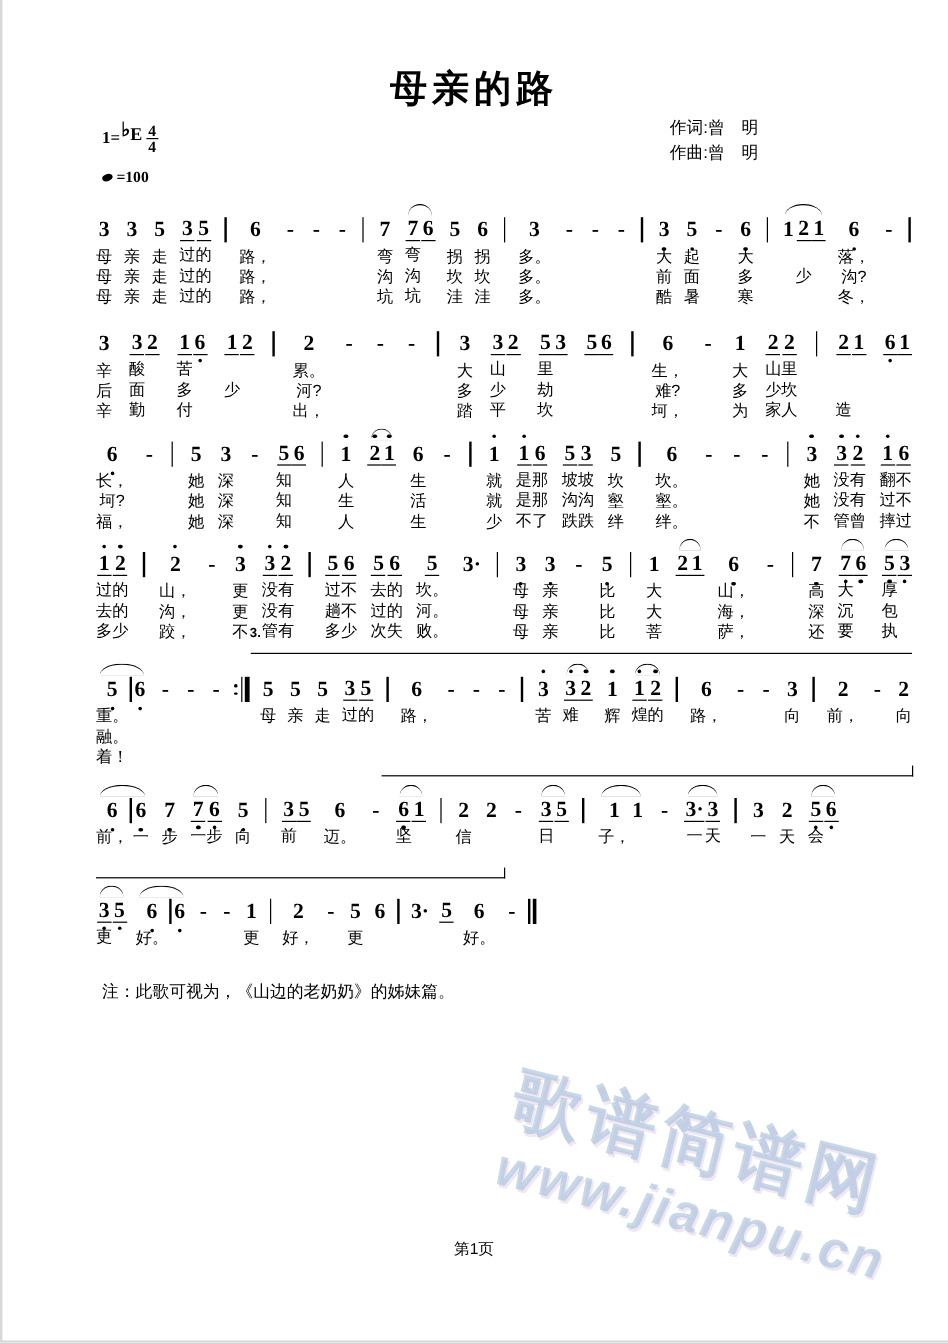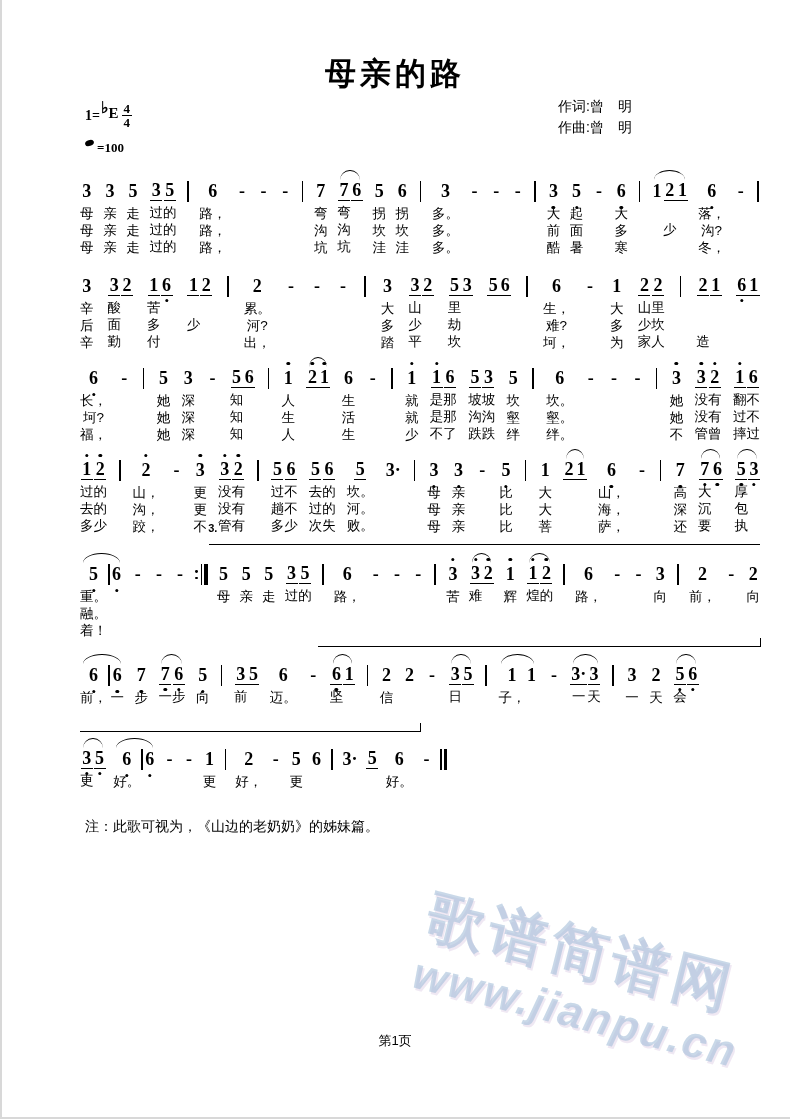--- a/index.html
+++ b/index.html
@@ -10,21 +10,21 @@
   .title{text-align:center;margin-top:60px;font-family:"Liberation Serif",serif;
          font-weight:bold;font-size:31px;letter-spacing:4px;line-height:28px}
 
   .meta{position:relative;height:74px;margin:4px 80px 0 85px}
   .keysig{position:absolute;left:0;top:10px;display:flex;align-items:center;
           font-family:"Liberation Serif",serif;font-weight:bold;font-size:14px}
   .flat{font-size:16px;position:relative;top:-8px;margin-left:1px}
   .keyletter{font-size:15px;margin:0 3px 0 0;position:relative;top:-2px}
   .frac{display:inline-flex;flex-direction:column;align-items:center;line-height:13px;font-size:13px}
   .frac .num{border-bottom:1.2px solid #000;padding:0 2px}
-  .tempo{position:absolute;left:0;top:48px;display:flex;align-items:flex-start;
+  .tempo{position:absolute;left:0;top:48px;display:flex;align-items:center;
          font-family:"Liberation Serif",serif;font-weight:bold;font-size:13px}
   .qnote{width:9px;height:6px;background:#000;border-radius:50%;display:inline-block;
          margin-right:3px;transform:rotate(-18deg)}
   .credits{position:absolute;right:78px;top:4px;font-size:14px;line-height:21px;text-align:left}
 
   .score{width:680px;margin:2px 0 0 80px}
   .system{position:relative;display:flex;justify-content:space-between;align-items:flex-start;
           padding-top:13px}
   .cell{display:flex;flex-direction:column;align-items:center}
   .nt{position:relative;height:21px;line-height:21px;font-family:"Liberation Serif",serif;

